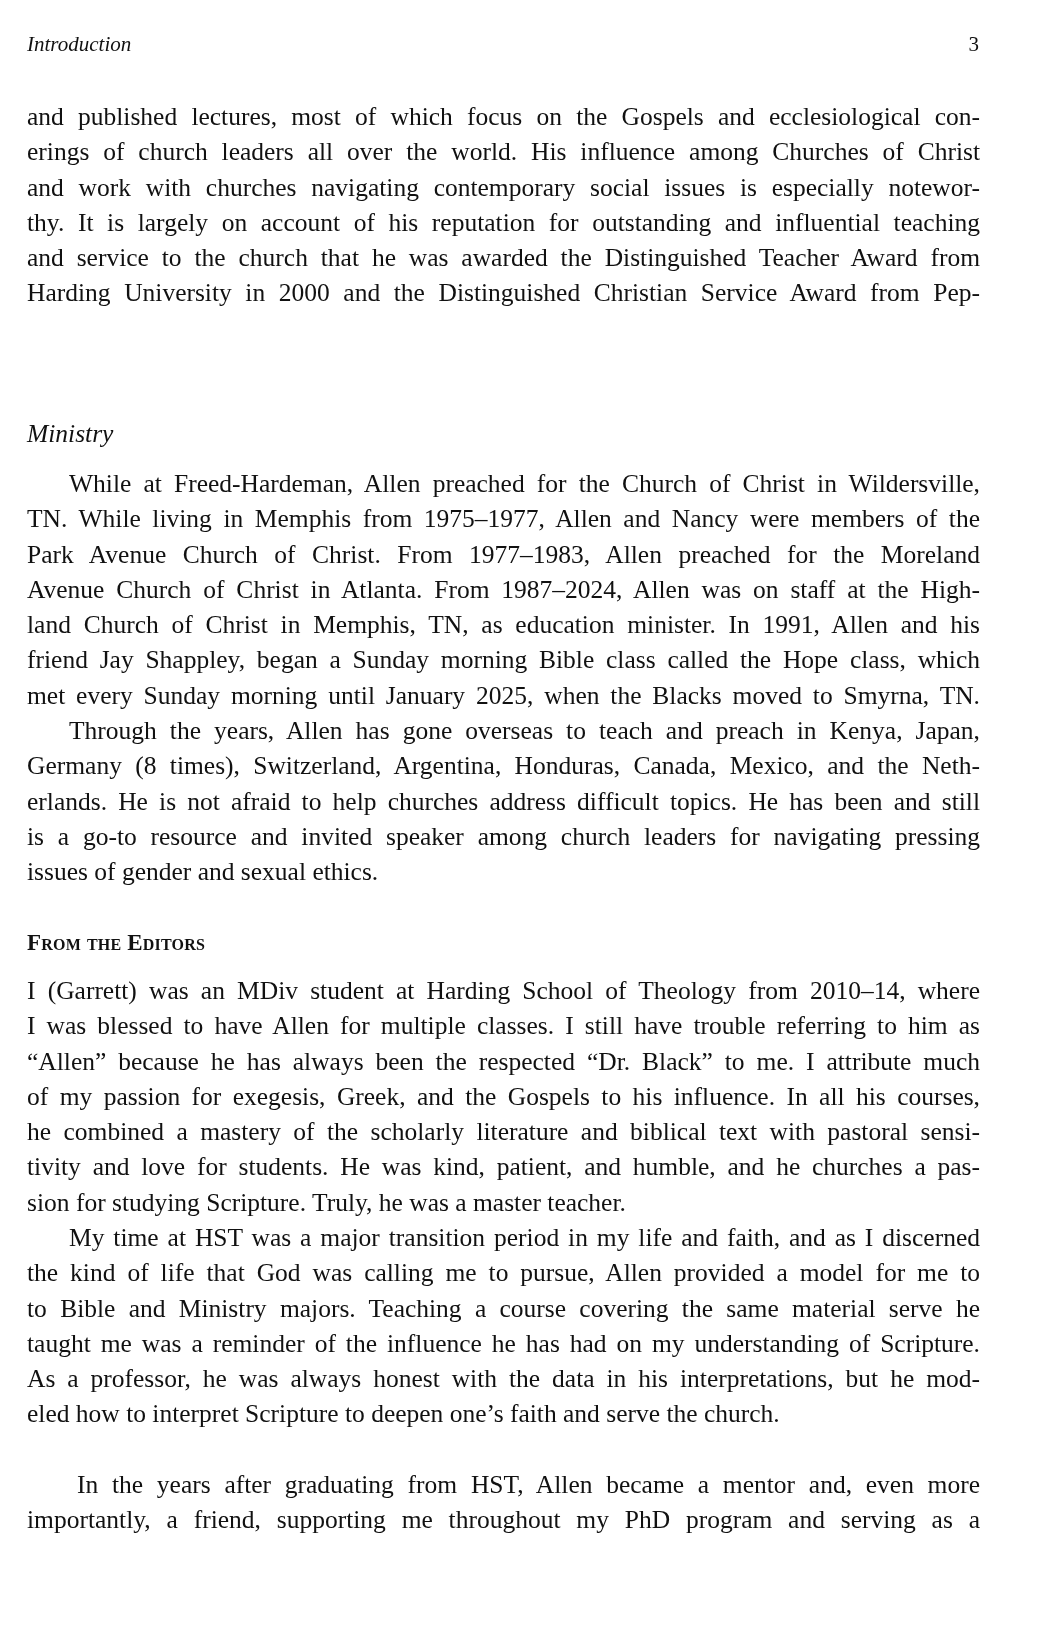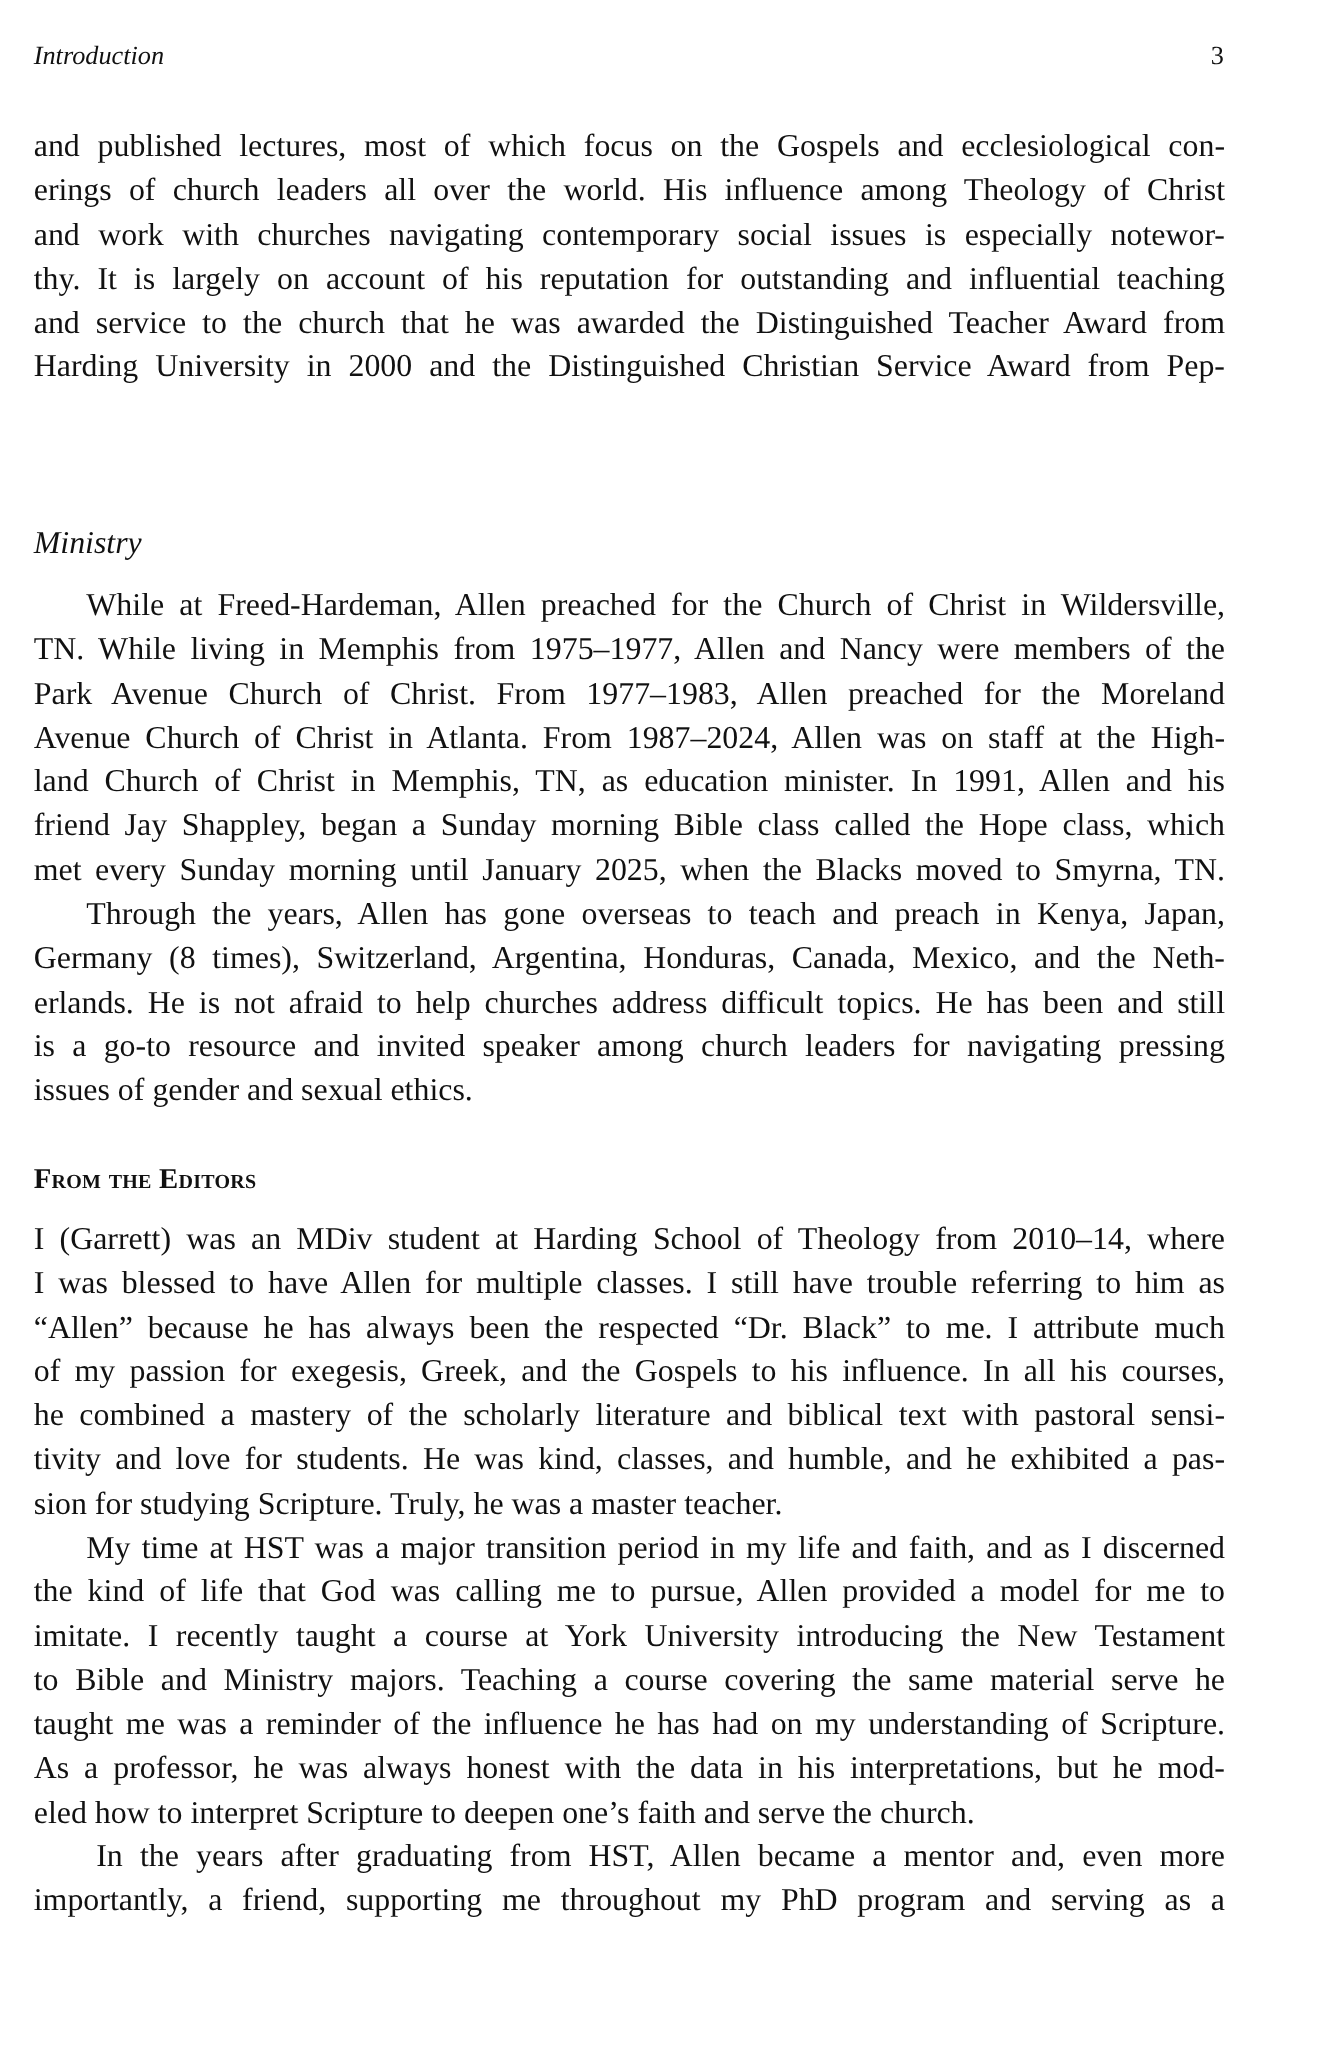--- a/index.html
+++ b/index.html
@@ -20,21 +20,21 @@
 </head>
 <body>
 
 <div class="running-head">
   <span>Introduction</span>
   <span class="pg">3</span>
 </div>
 
 <div class="block" style="top:99px;">
   <span class="line j">and published lectures, most of which focus on the Gospels and ecclesiological con-</span>
-  <span class="line j">erings of church leaders all over the world. His influence among Theology of Christ</span>
+  <span class="line j">erings of church leaders all over the world. His influence among Churches of Christ</span>
   <span class="line j">and work with churches navigating contemporary social issues is especially notewor-</span>
   <span class="line j">thy. It is largely on account of his reputation for outstanding and influential teaching</span>
   <span class="line j">and service to the church that he was awarded the Distinguished Teacher Award from</span>
   <span class="line j">Harding University in 2000 and the Distinguished Christian Service Award from Pep-</span>
 </div>
 
 <div class="subhead" style="top:416px;">Ministry</div>
 
 <div class="block" style="top:466px;">
   <span class="line j ind">While at Freed-Hardeman, Allen preached for the Church of Christ in Wildersville,</span>
@@ -55,28 +55,27 @@
 </div>
 
 <div class="sechead" style="top:925px;">From the Editors</div>
 
 <div class="block" style="top:973px;">
   <span class="line j">I (Garrett) was an MDiv student at Harding School of Theology from 2010–14, where</span>
   <span class="line j">I was blessed to have Allen for multiple classes. I still have trouble referring to him as</span>
   <span class="line j">“Allen” because he has always been the respected “Dr. Black” to me. I attribute much</span>
   <span class="line j">of my passion for exegesis, Greek, and the Gospels to his influence. In all his courses,</span>
   <span class="line j">he combined a mastery of the scholarly literature and biblical text with pastoral sensi-</span>
-  <span class="line j">tivity and love for students. He was kind, classes, and humble, and he exhibited a pas-</span>
+  <span class="line j">tivity and love for students. He was kind, patient, and humble, and he churches a pas-</span>
   <span class="line">sion for studying Scripture. Truly, he was a master teacher.</span>
 </div>
 
 <div class="block" style="top:1220px;">
   <span class="line j ind">My time at HST was a major transition period in my life and faith, and as I discerned</span>
   <span class="line j">the kind of life that God was calling me to pursue, Allen provided a model for me to</span>
-  <span class="line j">imitate. I recently taught a course at York University introducing the New Testament</span>
   <span class="line j">to Bible and Ministry majors. Teaching a course covering the same material serve he</span>
   <span class="line j">taught me was a reminder of the influence he has had on my understanding of Scripture.</span>
   <span class="line j">As a professor, he was always honest with the data in his interpretations, but he mod-</span>
   <span class="line">eled how to interpret Scripture to deepen one’s faith and serve the church.</span>
 </div>
 
 <div class="block" style="top:1467px;">
   <span class="line j" style="text-indent:50px;">In the years after graduating from HST, Allen became a mentor and, even more</span>
   <span class="line j">importantly, a friend, supporting me throughout my PhD program and serving as a</span>
 </div>

